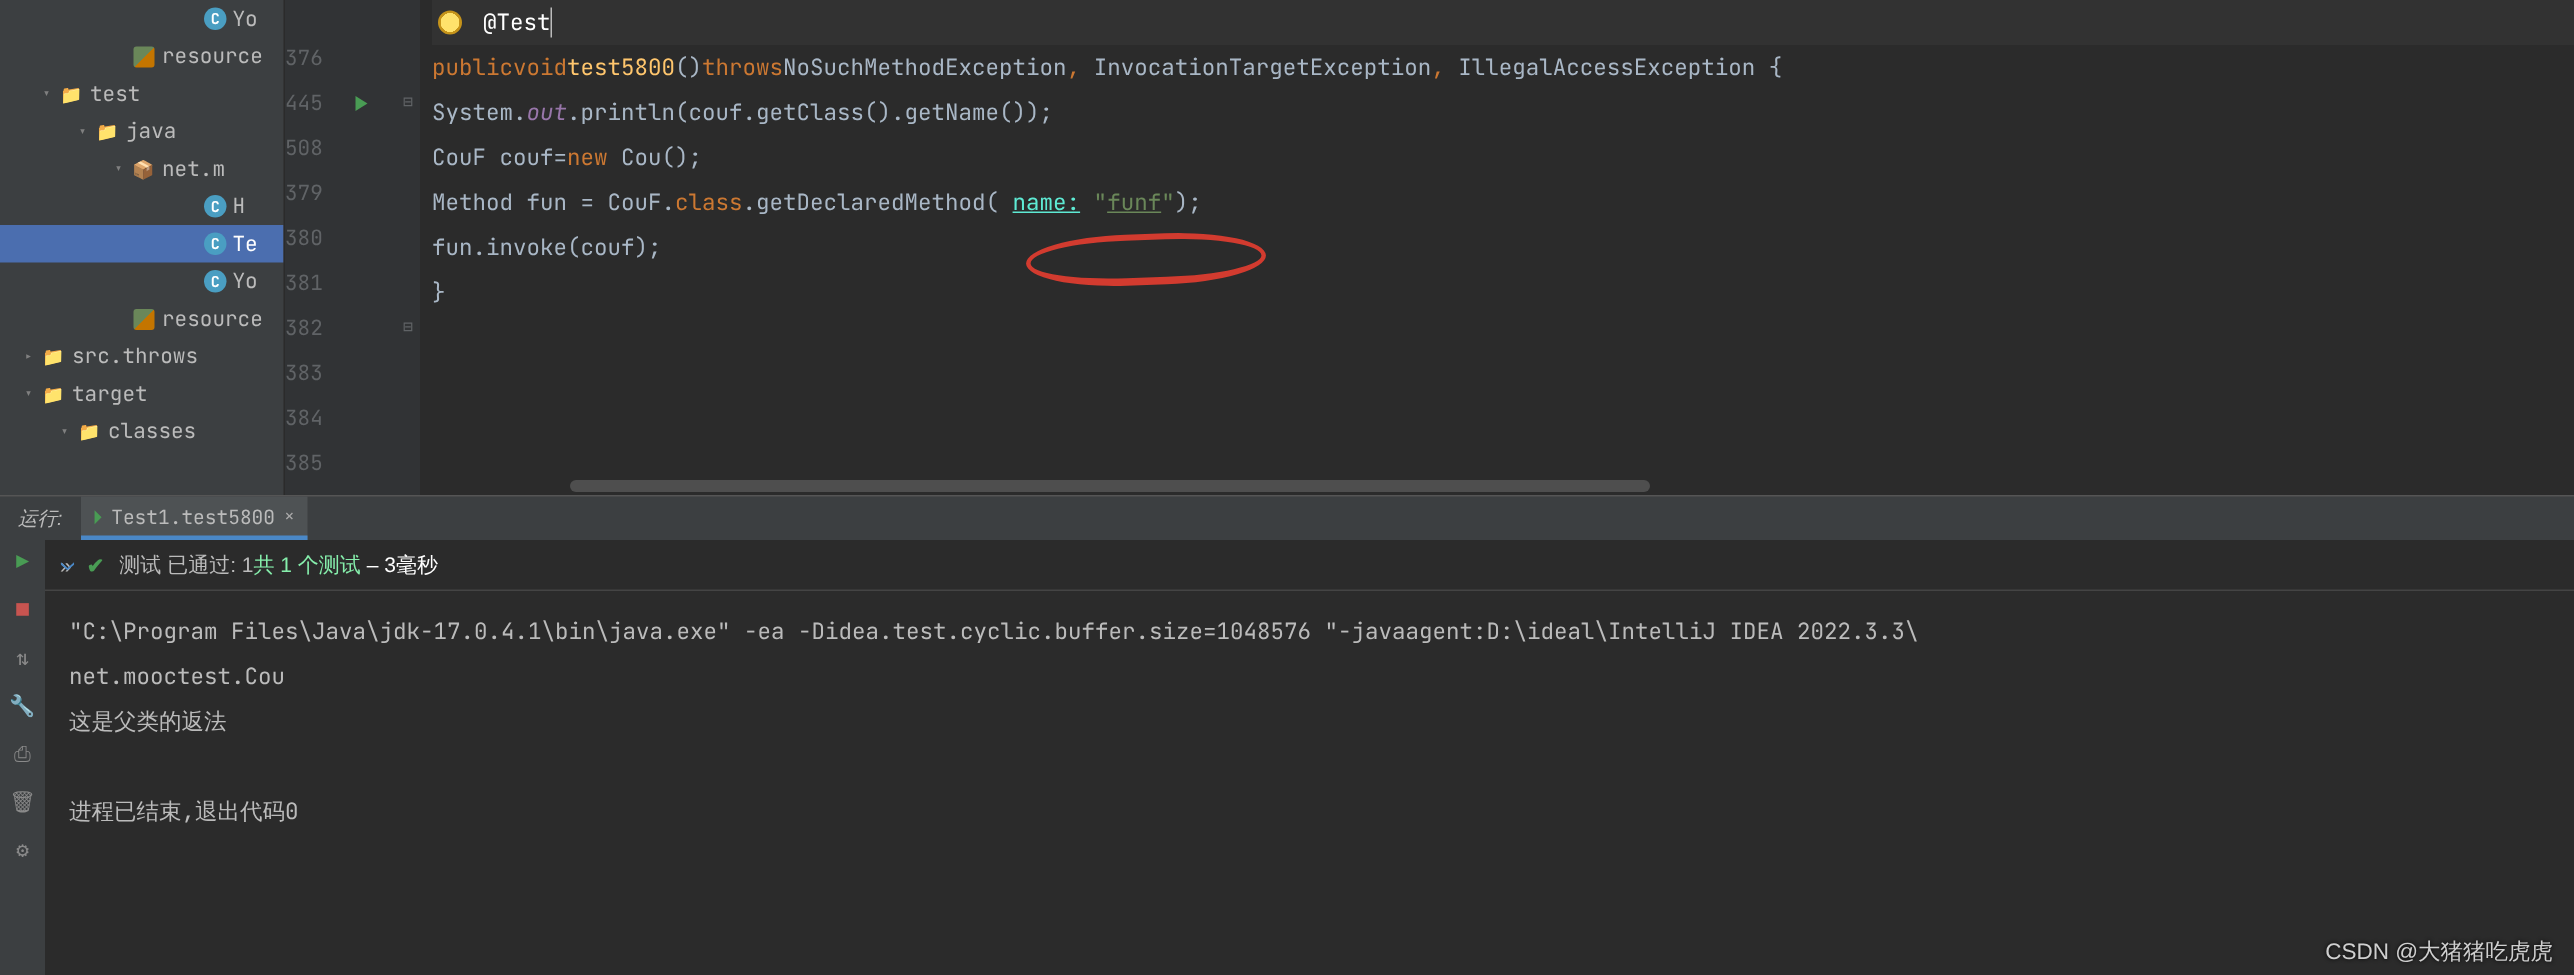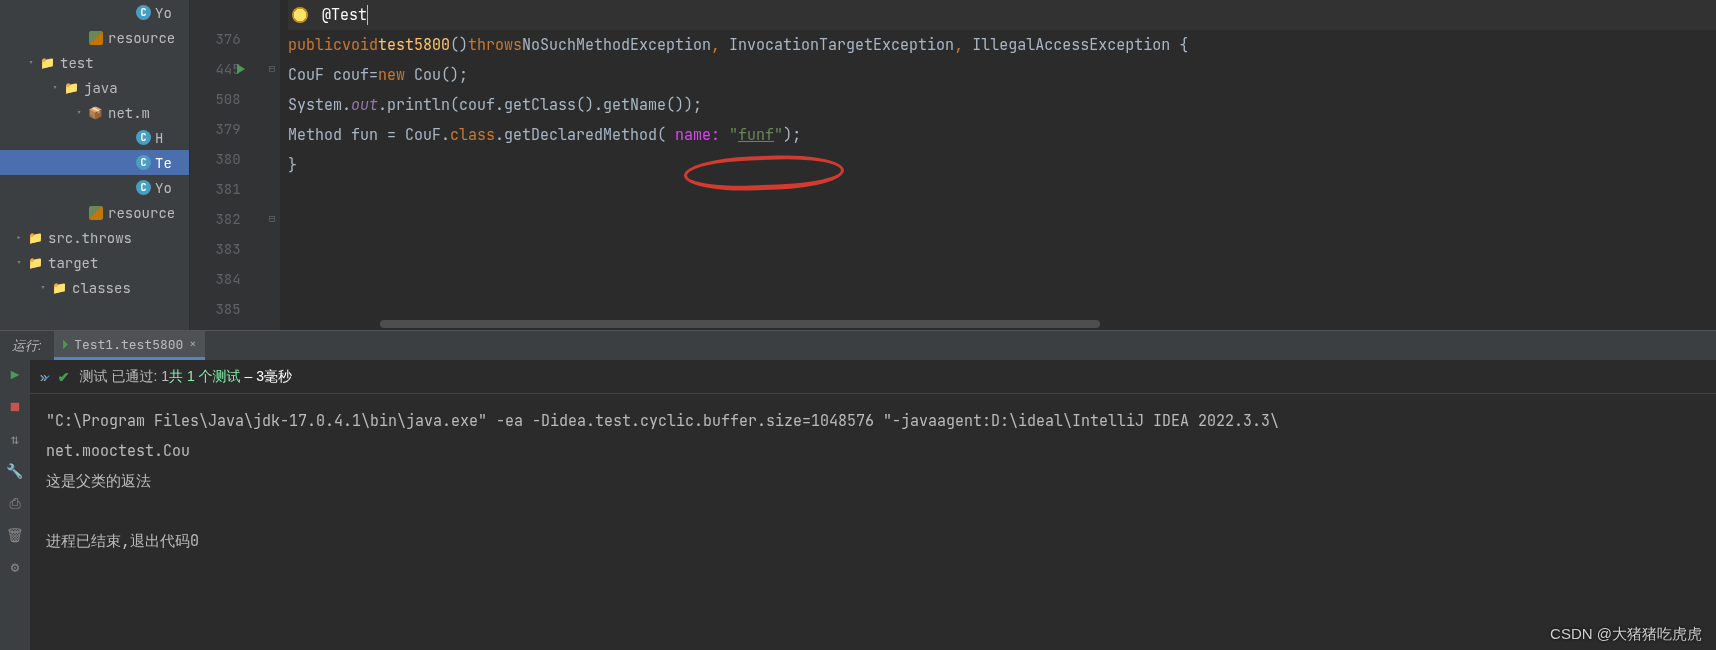--- a/index.html
+++ b/index.html
@@ -72,21 +72,21 @@
     width: 90px;
     background: #313335;
     color: #606366;
     text-align: right;
     font-size: 14px;
   }
   .gutter-row {
     height: 30px;
     display:flex;
     align-items:center;
-    justify-content:center;
+    justify-content:flex-start;
     padding-right: 14px;
     position:relative;
   }
   .run-icon {
     width:14px;height:14px;
     border-radius:50%;
     display:inline-flex;align-items:center;justify-content:center;
     position:absolute;left:44px;
   }
   .run-icon::before{
@@ -117,21 +117,21 @@
     width:16px;height:16px;border-radius:50%;
     background:radial-gradient(circle,#ffe26c 55%,#c5931a 56%);
     margin-right:14px;margin-left:4px;
   }
   .caret-line { background:#323232; }
   .k-orange{color:#cc7832;}
   .k-olive{color:#ffffff;}
   .k-yellow{color:#ffc66d;}
   .k-purple{color:#9876aa;font-style:italic;}
   .k-grey{color:#a9b7c6;}
-  .k-hint{color:#d946ef;}
+  .k-hint{color:#5eead4;text-decoration:underline;}
   .k-string{color:#6a8759;}
   .k-underline{text-decoration:underline;text-decoration-color:#6a8759;}
   .caret {
     display:inline-block;width:1px;height:20px;background:#bbbbbb;vertical-align:middle;
   }
   .highlight-box{
     position:absolute;
     border:3px solid #d23b2f;
     border-radius:50%/60%;
     width:160px;height:34px;
@@ -313,26 +313,27 @@
 
     <div class="code">
 
       <div class="code-row caret-line">
         <span class="bulb"></span>
         <span class="k-olive">@Test</span><span class="caret"></span>
       </div>
 
       <div class="code-row">        <span class="k-orange">public</span> <span class="k-orange">void</span> <span class="k-yellow">test5800</span><span class="k-grey">()</span> <span class="k-orange">throws</span> <span class="k-grey">NoSuchMethodException</span><span class="k-orange">, </span><span class="k-grey">InvocationTargetException</span><span class="k-orange">, </span><span class="k-grey">IllegalAccessException</span><span class="k-grey"> {</span></div>
 
+      <div class="code-row">            <span class="k-grey">System.</span><span class="k-purple">out</span><span class="k-grey">.println(couf.getClass().getName());</span></div>
+
       <div class="code-row">            <span class="k-grey">CouF couf=</span><span class="k-orange">new</span><span class="k-grey"> Cou();</span></div>
 
-      <div class="code-row">            <span class="k-grey">System.</span><span class="k-purple">out</span><span class="k-grey">.println(couf.getClass().getName());</span></div>
-
       <div class="code-row">            <span class="k-grey">Method fun = CouF.</span><span class="k-orange">class</span><span class="k-grey">.getDeclaredMethod( </span><span class="k-hint">name:</span><span> </span><span class="k-string">"</span><span class="k-string k-underline">funf</span><span class="k-string">"</span><span class="k-grey">);</span></div>
 
+      <div class="code-row">            <span class="k-grey">fun.invoke(couf);</span></div>
 
       <div class="code-row">        <span class="k-grey">}</span></div>
     </div>
 
     <div class="highlight-box"></div>
     <div class="hscroll">
       <div class="hscroll-thumb"></div>
     </div>
   </div>
 </div>

